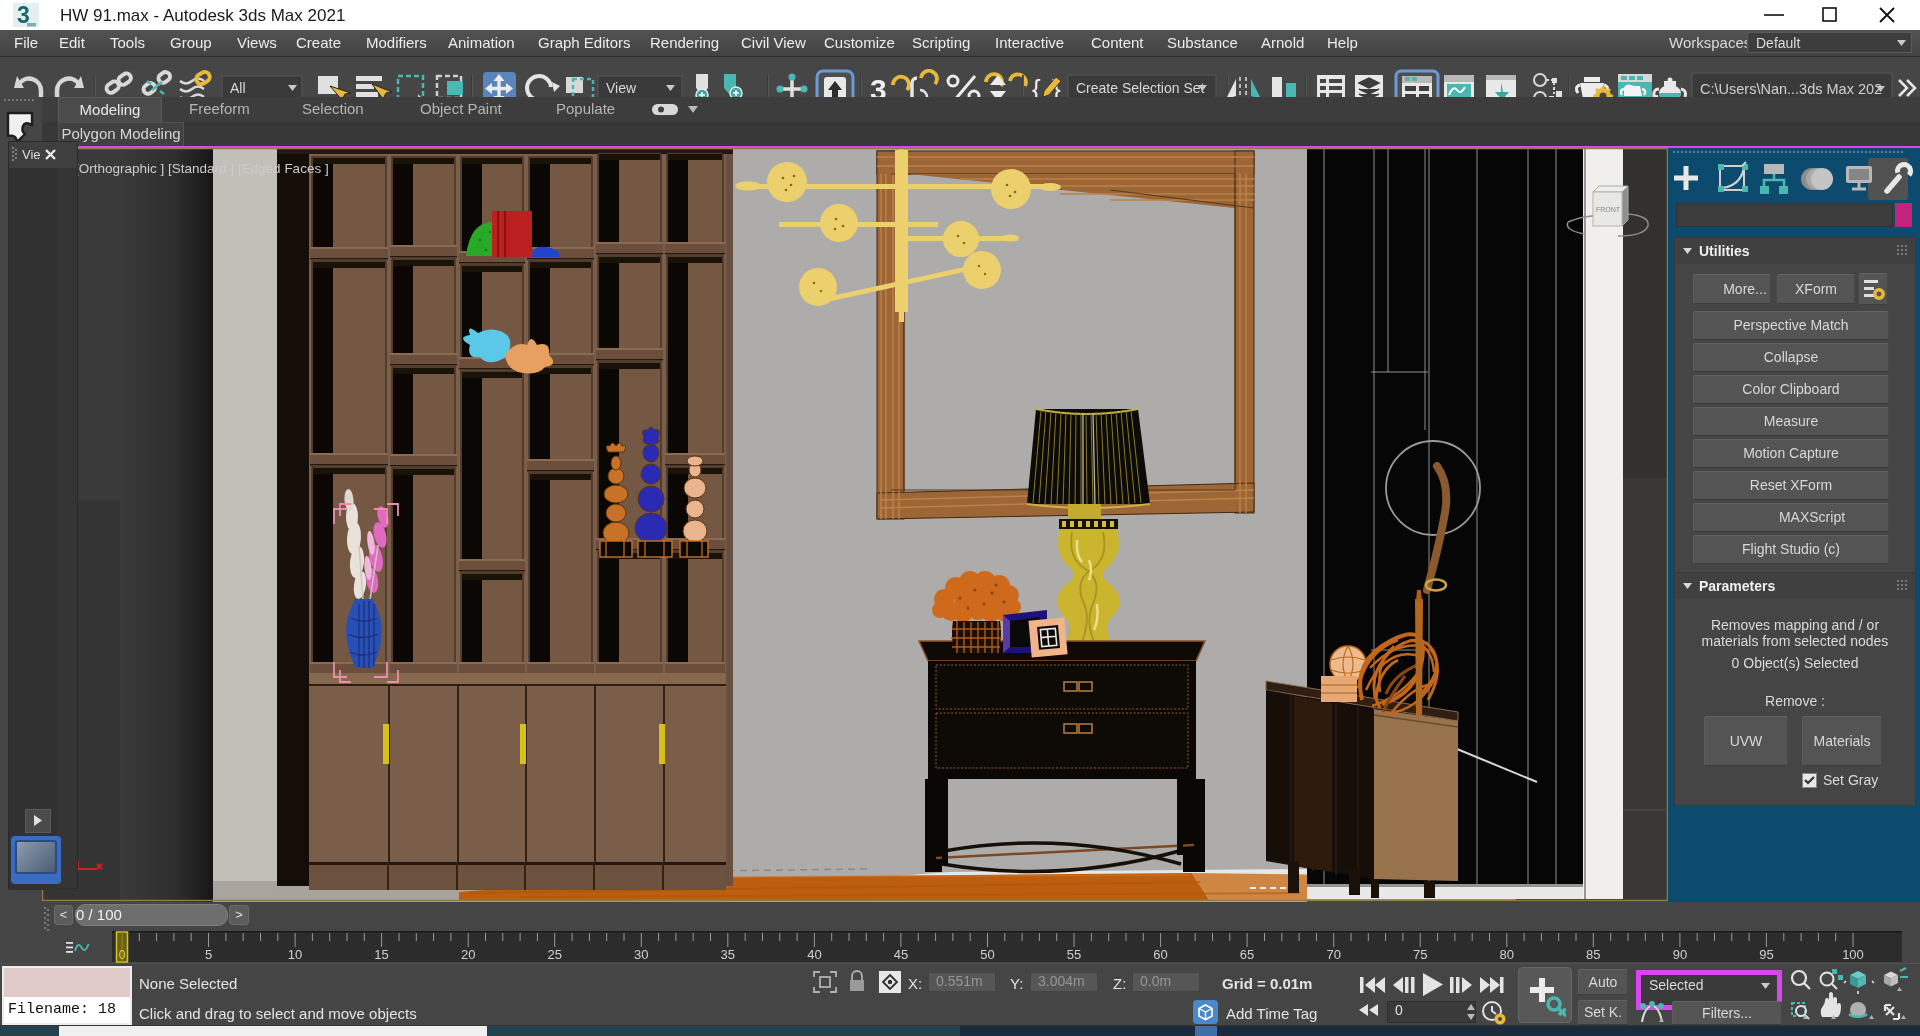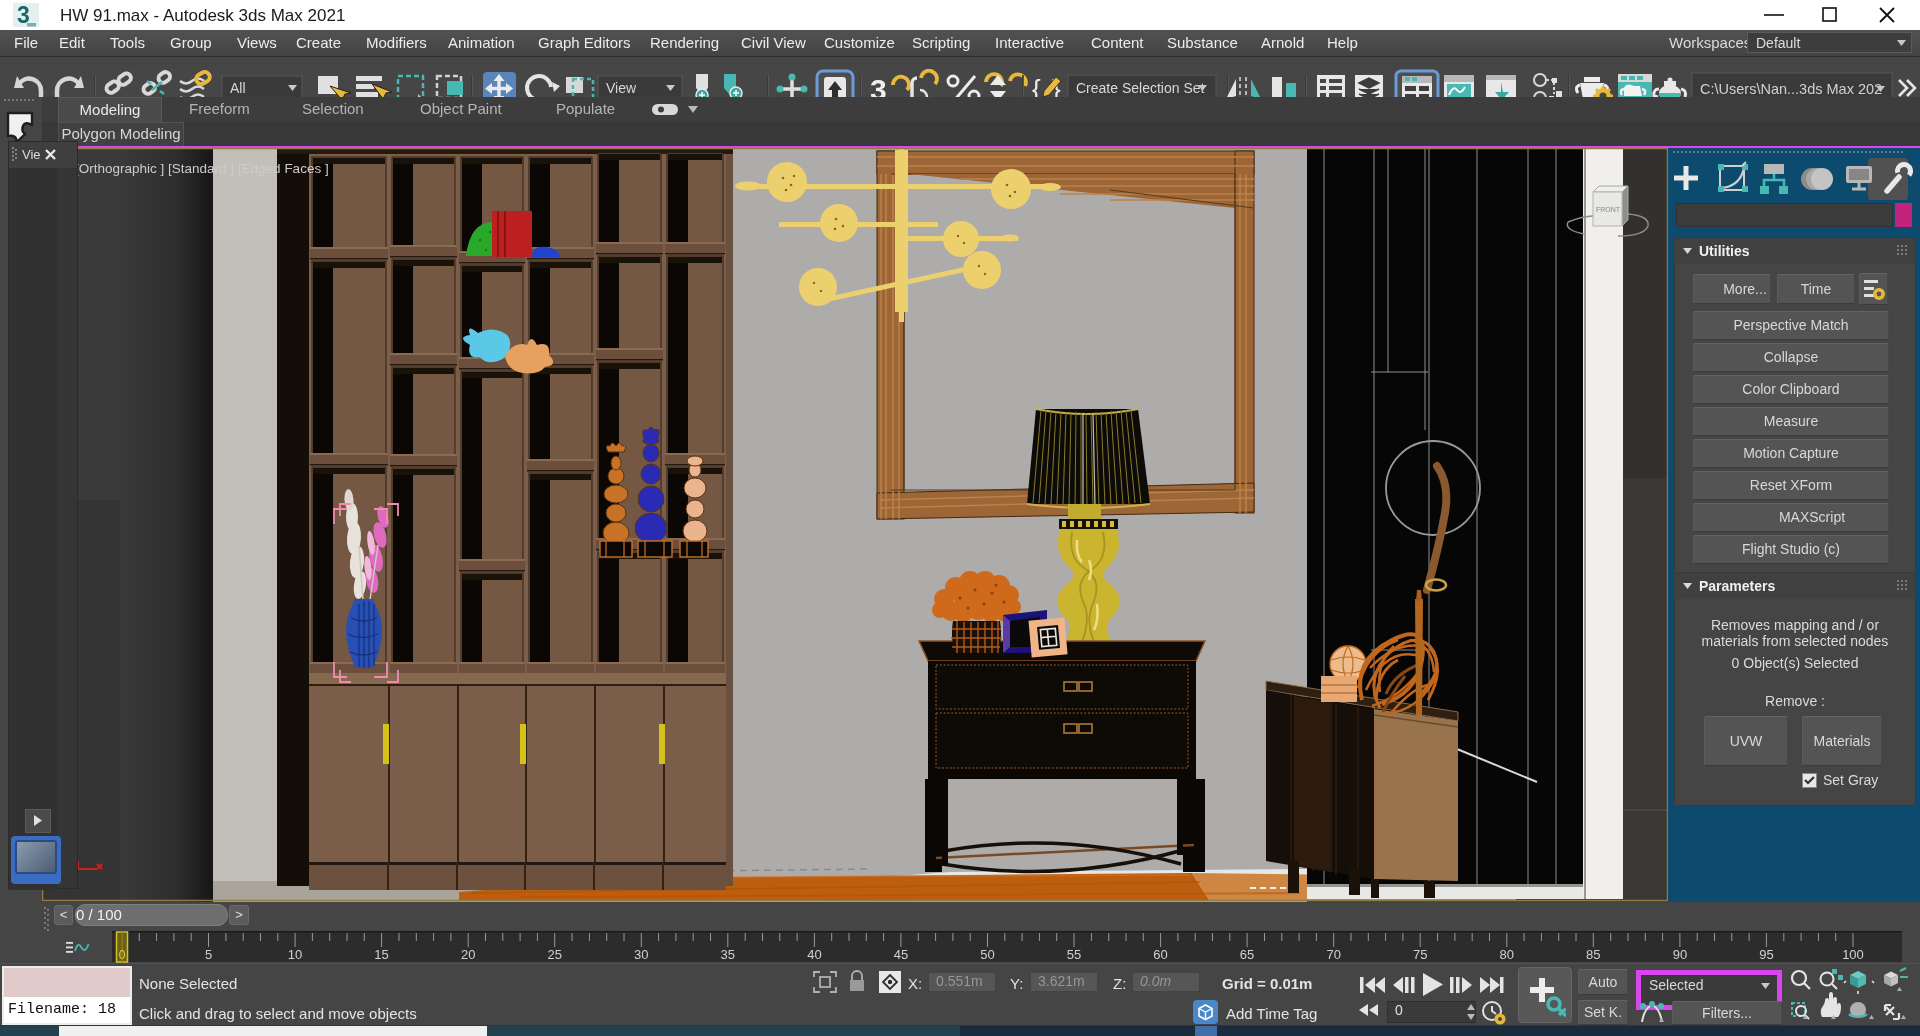--- a/index.html
+++ b/index.html
@@ -917,21 +917,21 @@
               <rect x="0" y="4" width="2" height="2"></rect>
               <rect x="4" y="4" width="2" height="2"></rect>
               <rect x="8" y="4" width="2" height="2"></rect>
               <rect x="0" y="8" width="2" height="2"></rect>
               <rect x="4" y="8" width="2" height="2"></rect>
               <rect x="8" y="8" width="2" height="2"></rect>
             </g>
           </svg>
       </div>
       <div class="btn" style="left:18px;top:36px;width:78px;height:30px;line-height:28px;padding-left:26px;">More...</div>
-      <div class="btn" style="left:102px;top:36px;width:78px;height:30px;line-height:28px;">Time</div>
+      <div class="btn" style="left:102px;top:36px;width:78px;height:30px;line-height:28px;">XForm</div>
       <div class="btn" style="left:184px;top:35px;width:29px;height:32px;">
         <svg style="position:absolute;left:4px;top:5px" width="22" height="22">
             <g fill="#e0e0e0">
               <rect x="0" y="1" width="14" height="3"></rect>
               <rect x="0" y="8" width="10" height="3"></rect>
               <rect x="0" y="15" width="14" height="3"></rect>
             </g>
             <circle cx="15" cy="15" r="6" fill="#e8b83a"></circle>
             <circle cx="15" cy="15" r="2.4" fill="#545454"></circle>
           </svg>
@@ -1168,23 +1168,23 @@
       </g>
       <g>
         <rect x="67" y="2" width="22" height="22" fill="#e8e8e8"></rect>
         <path d="M78 6 l7 7 l-7 7 l-7 -7 z" fill="none" stroke="#2e2e2e" stroke-width="1.8"></path>
         <circle cx="78" cy="13" r="2.2" fill="#2e2e2e"></circle>
       </g>
     </svg>
     <span class="stext" style="left:908px;top:11px">X:</span>
     <div class="field" style="left:928px;top:8px;width:68px;height:20px;">0.551m</div>
     <span class="stext" style="left:1010px;top:11px">Y:</span>
-    <div class="field" style="left:1030px;top:8px;width:68px;height:20px;">3.621m</div>
+    <div class="field" style="left:1030px;top:8px;width:68px;height:20px;">3.004m</div>
     <span class="stext" style="left:1113px;top:11px">Z:</span>
-    <div class="field" style="left:1132px;top:8px;width:68px;height:20px;font-style:italic;">0.0m</div>
+    <div class="field" style="left:1132px;top:8px;width:68px;height:20px;">0.0m</div>
     <span class="stext" style="left:1222px;top:11px;font-weight:bold;">Grid = 0.01m</span>
     <div class="abs" style="left:1193px;top:36px;width:25px;height:24px;background:#4a88c8;border-radius:4px;">
       <svg style="position:absolute;left:4px;top:4px" width="17" height="17" viewBox="0 0 17 17">
           <path d="M8.5 1 L15 4.5 L15 12 L8.5 15.5 L2 12 L2 4.5 Z" fill="none" stroke="#fff" stroke-width="1.6"></path>
           <path d="M2 4.5 L8.5 8 L15 4.5 M8.5 8 V15.5" stroke="#fff" stroke-width="1.4" fill="none"></path>
         </svg>
     </div>
     <span class="stext" style="left:1226px;top:41px">Add Time Tag</span>
     <svg class="abs" style="left:1355px;top:3px" width="155" height="58" viewBox="0 0 155 58">
       <g fill="#e4e4e4">

